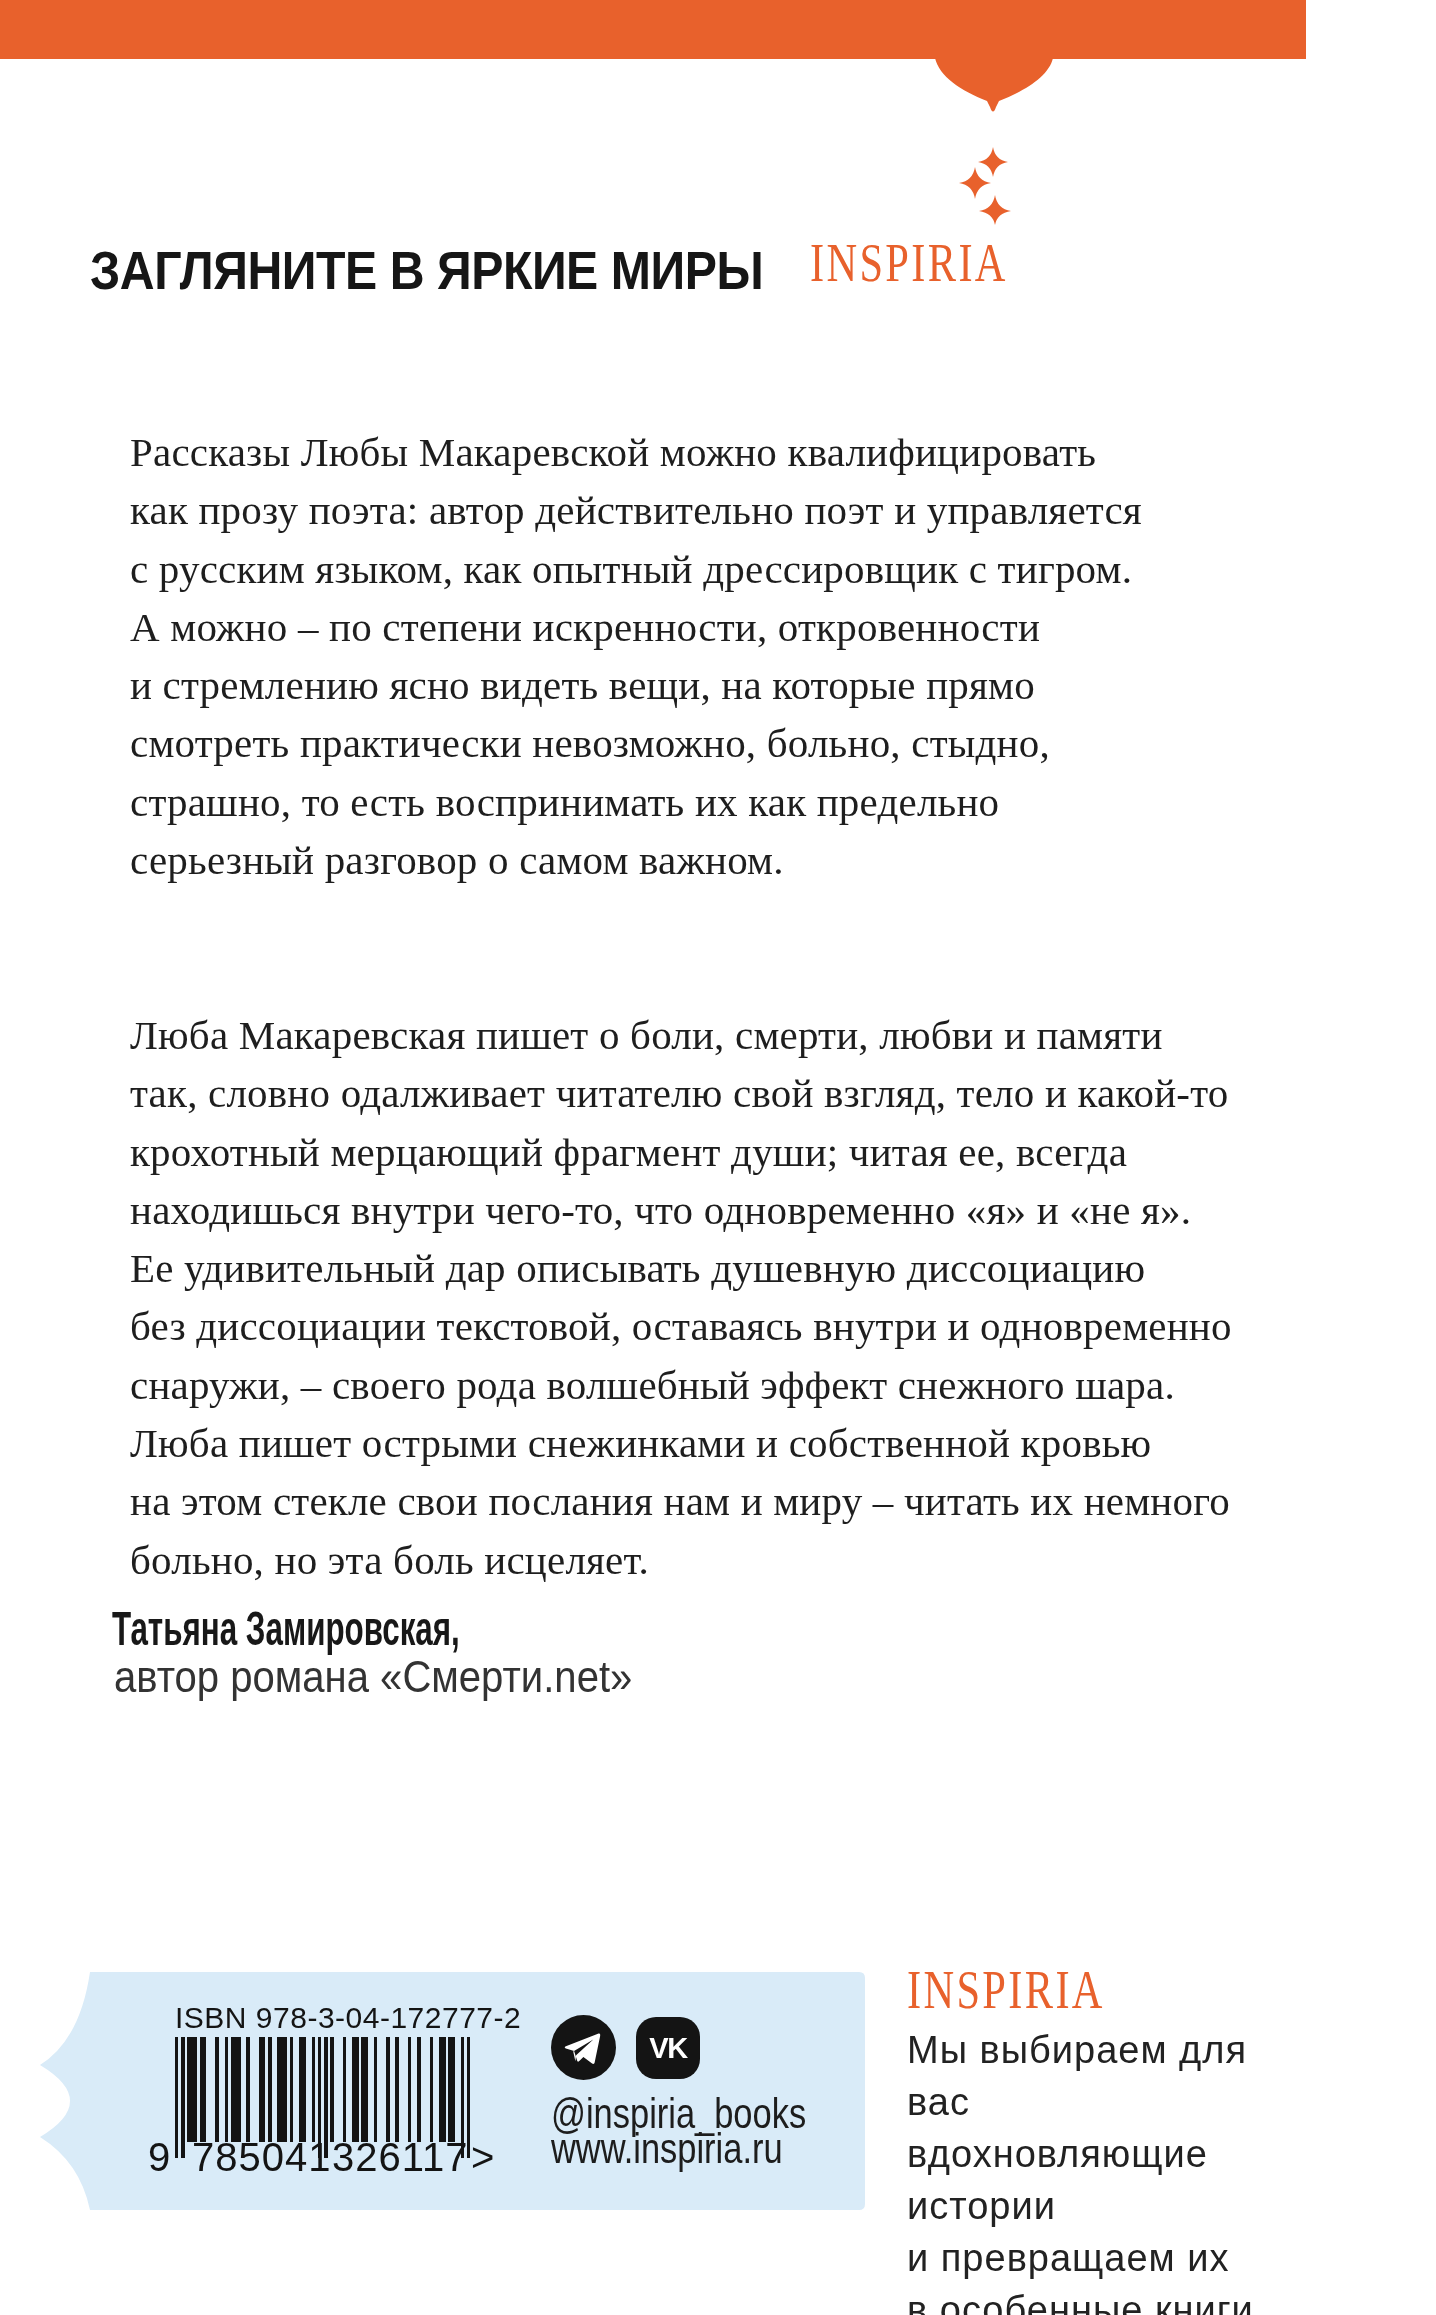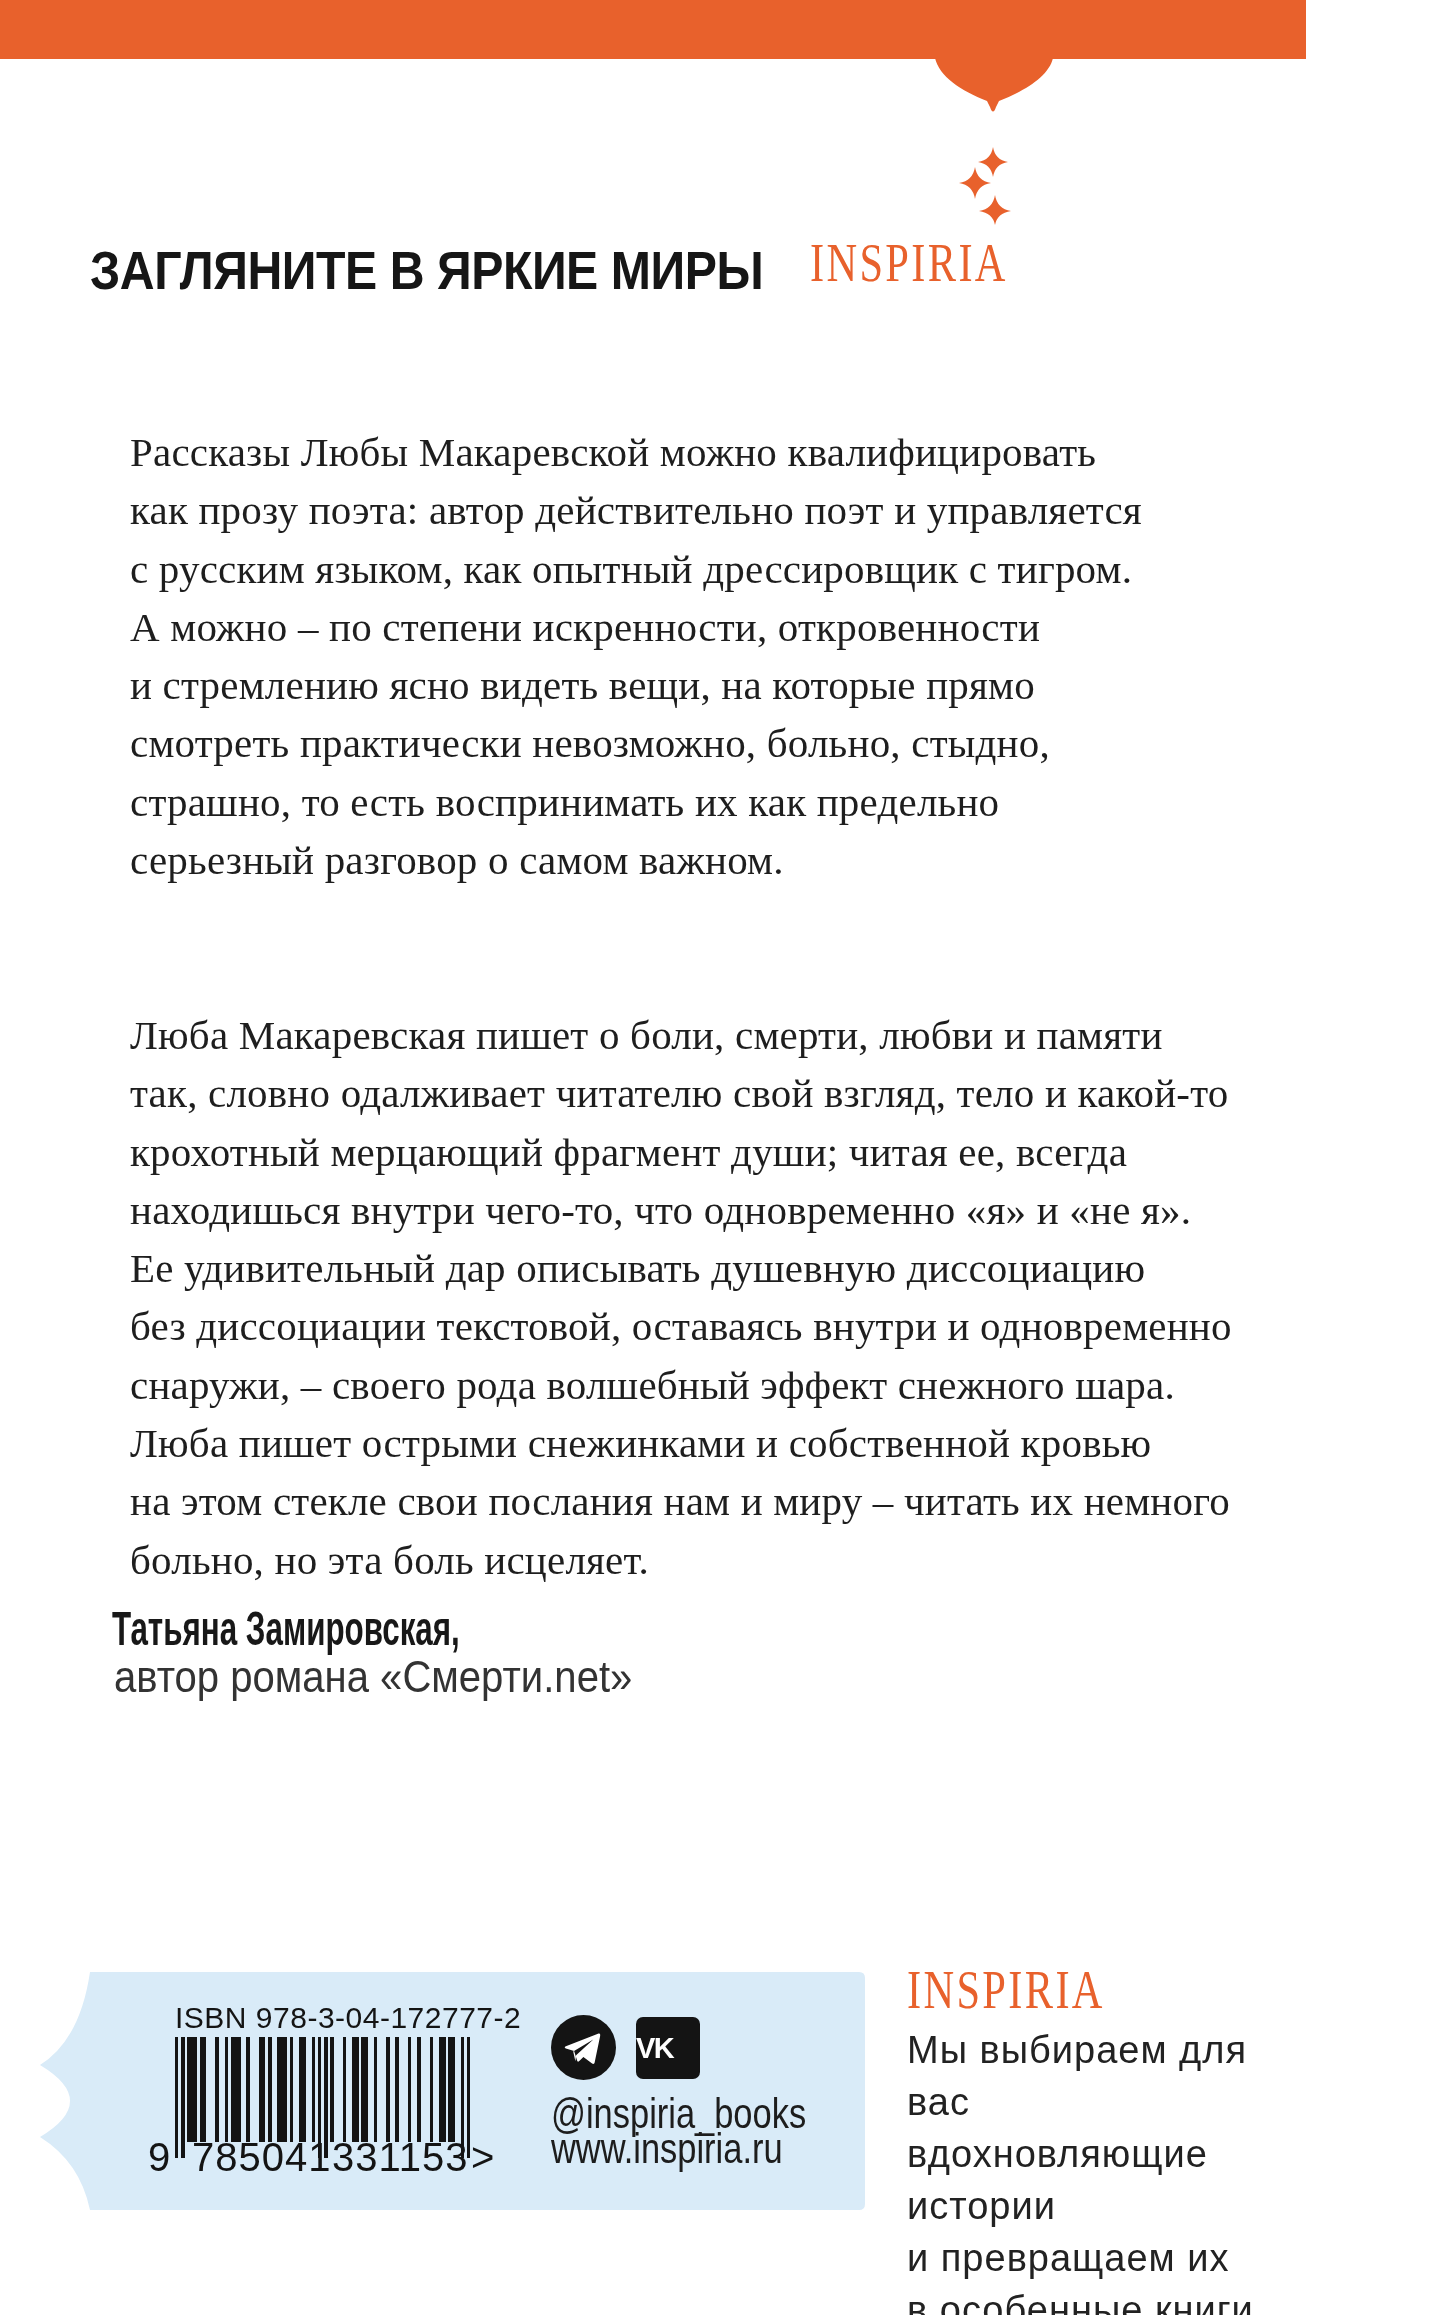--- a/index.html
+++ b/index.html
@@ -68,22 +68,22 @@
     font:400 40px/40px "Liberation Sans", sans-serif;
     color:#141414;white-space:nowrap;
   }
   .bcd9{left:148px;}
   .bcdg1{left:192px;letter-spacing:1px;}
   .bcdg2{left:332px;letter-spacing:1px;}
   .bcdt{left:471px;}
   .tg{position:absolute;left:551px;top:2015px;}
   .vk{
     position:absolute;left:636px;top:2017px;width:64px;height:62px;
-    background:#141414;border-radius:7px;
-    display:flex;align-items:center;justify-content:flex-start;
+    background:#141414;border-radius:20px;
+    display:flex;align-items:center;justify-content:center;
   }
   .vk span{
     font:700 29px/29px "Liberation Sans", sans-serif;
     color:#ffffff;letter-spacing:-1.5px;
   }
   .handle{
     position:absolute;left:551px;top:2092px;
     font:400 42px/44px "Liberation Sans", sans-serif;
     color:#1d1d1d;white-space:nowrap;
     transform:scaleX(0.82);transform-origin:left top;
@@ -197,21 +197,21 @@
       <div class="bar" style="left: 254.63px; width: 3.46px;"></div>
       <div class="bar" style="left: 263.95px; width: 3.46px;"></div>
       <div class="bar" style="left: 267.05px; width: 3.46px;"></div>
       <div class="bar" style="left: 273.26px; width: 3.46px;"></div>
       <div class="bar" style="left: 276.37px; width: 3.46px;"></div>
       <div class="bar tall" style="left: 285.68px; width: 3.46px;"></div>
       <div class="bar tall" style="left: 291.89px; width: 3.46px;"></div>
     </div>
   <div class="bcd bcd9">9</div>
   <div class="bcd bcdg1">785041</div>
-  <div class="bcd bcdg2">331153</div>
+  <div class="bcd bcdg2">326117</div>
   <div class="bcd bcdt">&gt;</div>
 
   <svg class="tg" width="65" height="65" viewBox="0 0 65 65">
     <circle cx="32.5" cy="32.5" r="32.5" fill="#141414"></circle>
     <path fill="#ffffff" d="M47.6,18.6 L14.9,31.2 c-1.6,0.6 -1.5,1.7 0,2.2 l8.2,2.6 3.1,9.8 c0.4,1.1 1,1.2 1.8,0.5 l4.4,-4.2 8.7,6.4 c1.3,0.8 2.3,0.3 2.6,-1.3 l5.4,-26 C49.5,19.2 48.9,18.1 47.6,18.6 Z M42.3,24.6 L25.1,40.2 24.4,46.2 22.2,36.5 Z"></path>
   </svg>
   <div class="vk">
     <span>VK</span>
   </div>
   <div class="handle">@inspiria_books</div>

